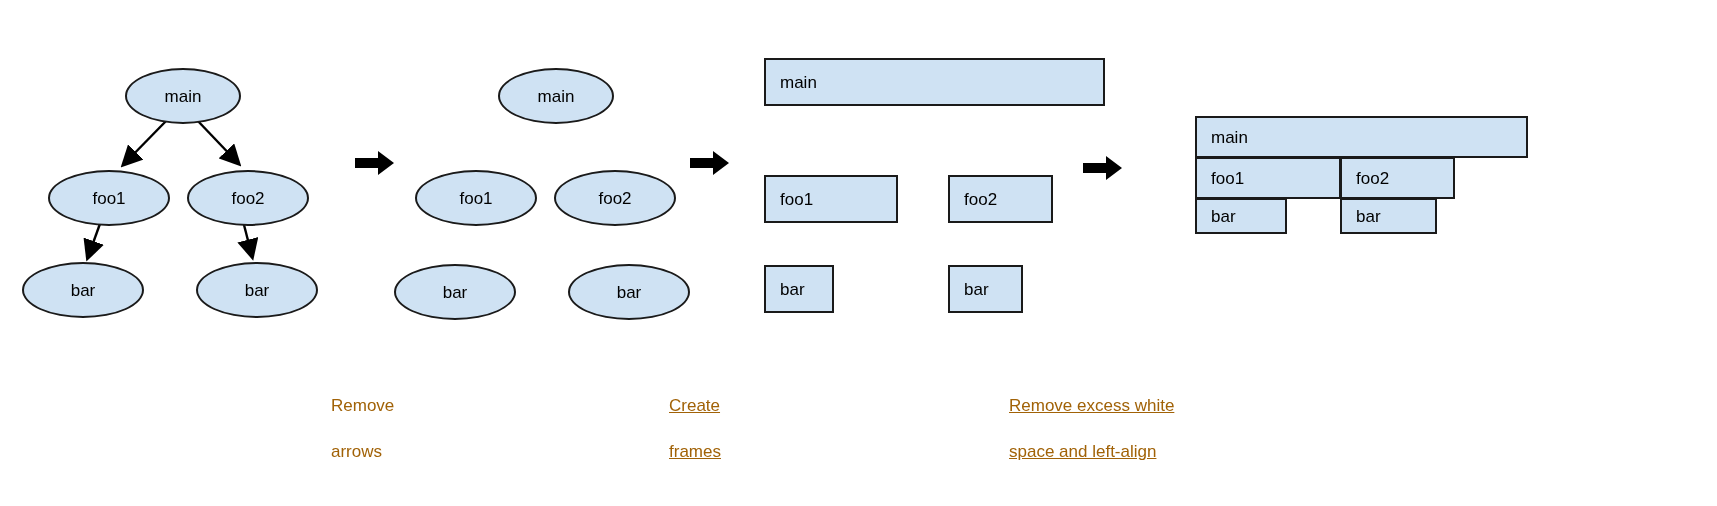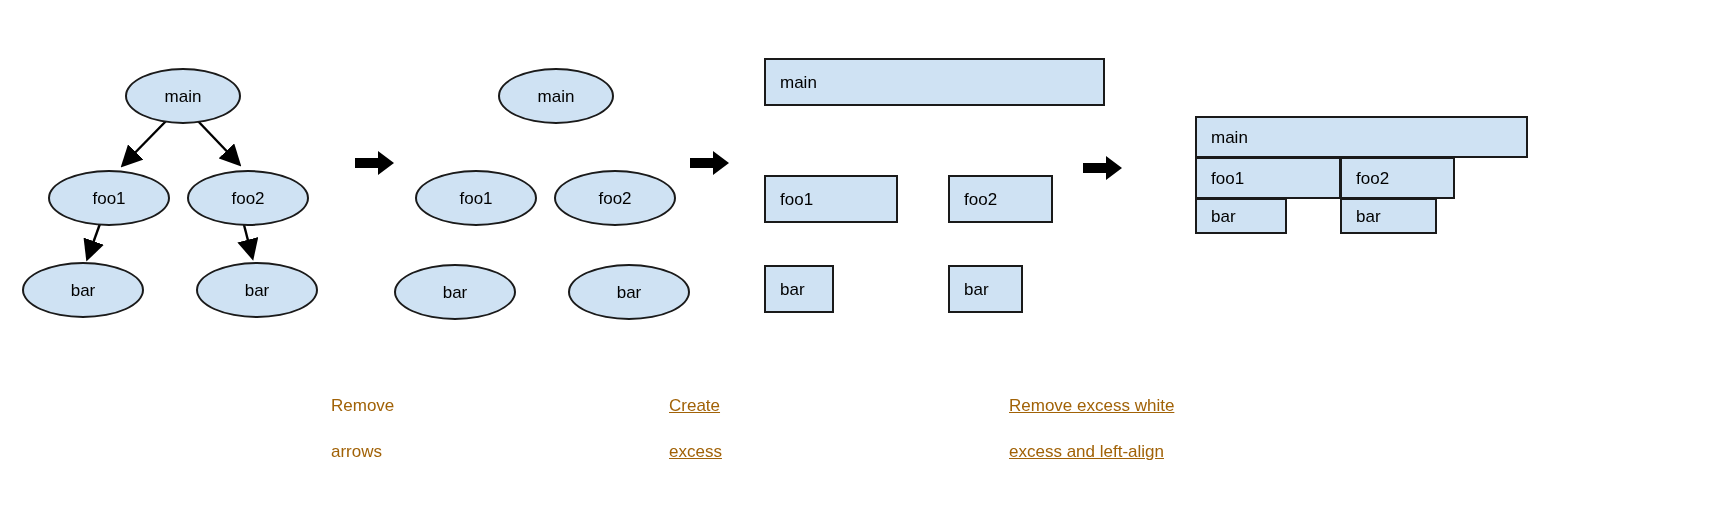--- a/index.html
+++ b/index.html
@@ -212,21 +212,21 @@
     </div>
   </div>
 
   <div class="caption" style="left:331px; top:371px; width:200px;">
     <div>Remove</div>
     <div>arrows</div>
   </div>
 
   <div class="caption" style="left:669px; top:371px; width:200px;text-decoration:underline;">
     <div>Create</div>
-    <div>excess</div>
+    <div>frames</div>
   </div>
 
   <div class="caption" style="left:1009px; top:371px; width:260px;text-decoration:underline;">
     <div>Remove excess white</div>
-    <div>excess and left-align</div>
+    <div>space and left-align</div>
   </div>
 
 </div>
 
 </body></html>

